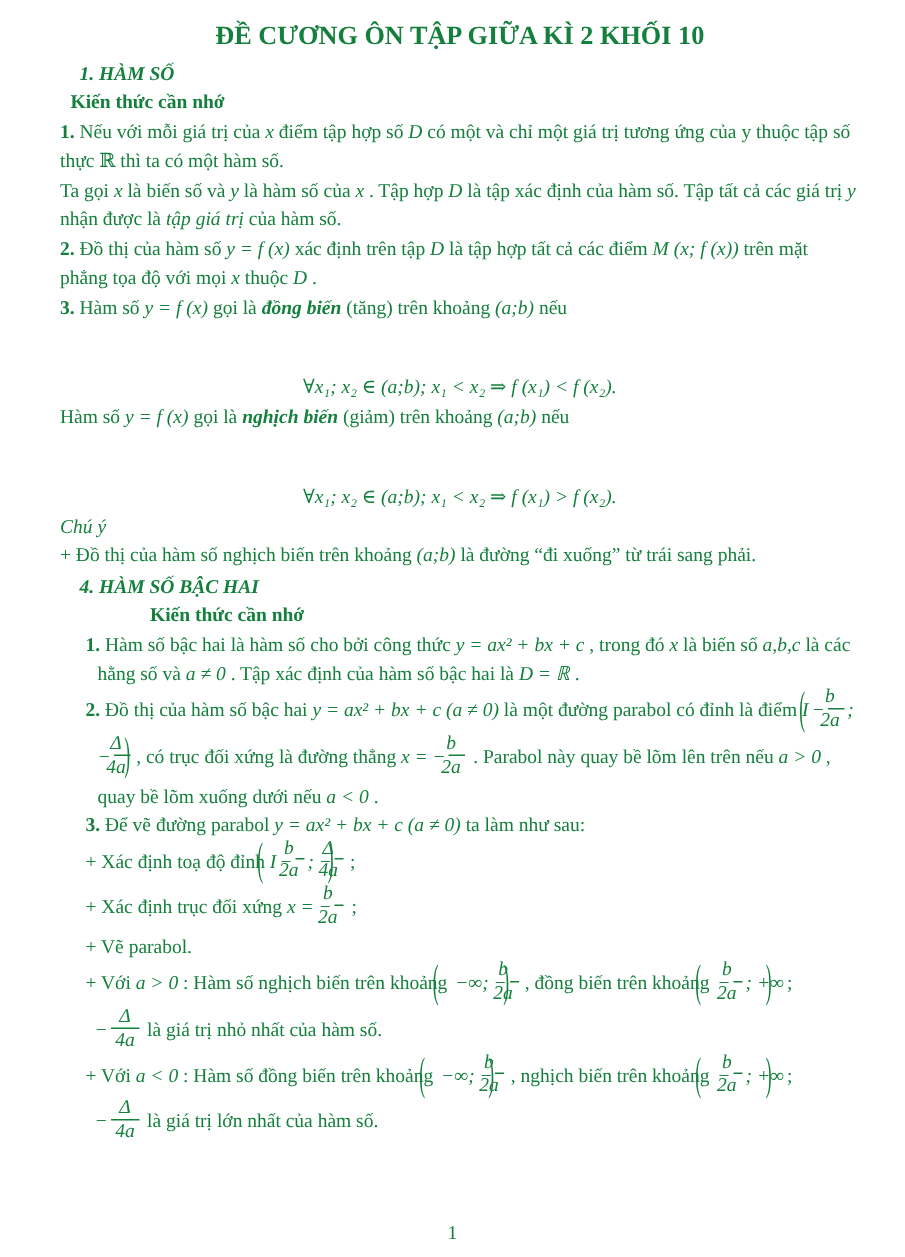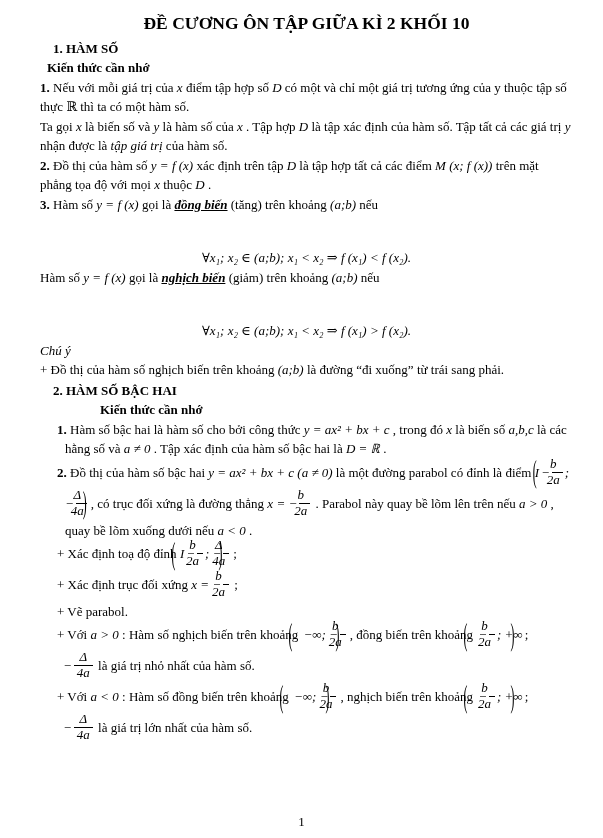--- a/index.html
+++ b/index.html
@@ -3,39 +3,39 @@
 <meta charset="utf-8">
 <style>
   html,body { margin:0; padding:0; background:#ffffff; }
   .page {
     position:relative;
     width:603px; height:838px;
     box-sizing:border-box;
     padding:12px 30px 0 40px;
     overflow:hidden;
     background:#ffffff;
-    color:#000000;
+    color:#15803d;
     font-family:"Liberation Serif","DejaVu Serif",serif;
     font-size:13px;
   }
   .line { line-height:1.5; white-space:normal; }
   .title { text-align:center; font-weight:bold; font-size:17.5px; margin:0 0 4px 0; line-height:1.3; }
-  .h1   { font-weight:bold; margin-left:13px; margin-top:1px; }
+  .h1   { font-weight:bold; margin-left:13px; margin-top:1px;font-style:italic; }
   .sub1 { font-weight:bold; margin-left:7px; }
   .sub2 { font-weight:bold; margin-left:60px; }
   .body { margin-left:0; }
   .center { text-align:center;margin-top:34px; }
   .item2 { margin-left:25px; text-indent:-8px; }
   .plus  { margin-left:32px; text-indent:-15px; }
   .cont  { margin-left:23px; }
   
   .t  { font-style:normal; }
   .b  { font-weight:bold; }
   .i  { font-style:italic; }
-  .bi { font-weight:bold; font-style:italic;text-decoration:underline; }
+  .bi { font-weight:bold; font-style:italic; }
   .m  { font-style:italic; }
   .frac {
     display:inline-block; vertical-align:middle;
     text-align:center; font-style:italic;
     line-height:1.15; margin:0 2px; position:relative; top:-2px;
   }
   .frac .num { display:block; border-bottom:1px solid currentColor; padding:0 3px; }
   .frac .den { display:block; padding:0 3px; }
   .bp {
     display:inline-block; vertical-align:middle;
@@ -58,24 +58,25 @@
       <div class="line sub1"><span class="b">Kiến thức cần nhớ</span></div>
       <div class="line body"><span class="b">1. </span><span class="t">Nếu với mỗi giá trị của </span><span class="m">x</span><span class="t"> điểm tập hợp số </span><span class="m">D</span><span class="t"> có một và chỉ một giá trị tương ứng của y thuộc tập số thực ℝ thì ta có một hàm số.</span></div>
       <div class="line body"><span class="t">Ta gọi </span><span class="m">x</span><span class="t"> là biến số và </span><span class="m">y</span><span class="t"> là hàm số của </span><span class="m">x</span><span class="t"> . Tập hợp </span><span class="m">D</span><span class="t"> là tập xác định của hàm số. Tập tất cả các giá trị </span><span class="m">y</span><span class="t"> nhận được là </span><span class="i">tập giá trị</span><span class="t"> của hàm số.</span></div>
       <div class="line body"><span class="b">2. </span><span class="t">Đồ thị của hàm số </span><span class="m">y = f (x)</span><span class="t"> xác định trên tập </span><span class="m">D</span><span class="t"> là tập hợp tất cả các điểm </span><span class="m">M (x; f (x))</span><span class="t"> trên mặt phẳng tọa độ với mọi </span><span class="m">x</span><span class="t"> thuộc </span><span class="m">D</span><span class="t"> .</span></div>
       <div class="line body"><span class="b">3. </span><span class="t">Hàm số </span><span class="m">y = f (x)</span><span class="t"> gọi là </span><span class="bi">đồng biến</span><span class="t"> (tăng) trên khoảng </span><span class="m">(a;b)</span><span class="t"> nếu</span></div>
       <div class="line center"><span class="m">∀x₁; x₂ ∈ (a;b); x₁ &lt; x₂ ⇒ f (x₁) &lt; f (x₂).</span></div>
       <div class="line body"><span class="t">Hàm số </span><span class="m">y = f (x)</span><span class="t"> gọi là </span><span class="bi">nghịch biến</span><span class="t"> (giảm) trên khoảng </span><span class="m">(a;b)</span><span class="t"> nếu</span></div>
       <div class="line center"><span class="m">∀x₁; x₂ ∈ (a;b); x₁ &lt; x₂ ⇒ f (x₁) &gt; f (x₂).</span></div>
       <div class="line body"><span class="i">Chú ý</span></div>
       <div class="line body"><span class="t">+ Đồ thị của hàm số nghịch biến trên khoảng </span><span class="m">(a;b)</span><span class="t"> là đường “đi xuống” từ trái sang phải.</span></div>
-      <div class="line h1"><span class="b">2.  HÀM SỐ BẬC HAI</span></div>
+      <div class="line h1"><span class="b">4.  HÀM SỐ BẬC HAI</span></div>
       <div class="line sub2"><span class="b">Kiến thức cần nhớ</span></div>
       <div class="line item2"><span class="b">1. </span><span class="t"> Hàm số bậc hai là hàm số cho bởi công thức </span><span class="m">y = ax² + bx + c</span><span class="t"> , trong đó </span><span class="m">x</span><span class="t"> là biến số </span><span class="m">a,b,c</span><span class="t"> là các hằng số và </span><span class="m">a ≠ 0</span><span class="t"> . Tập xác định của hàm số bậc hai là </span><span class="m">D = ℝ</span><span class="t"> .</span></div>
       <div class="line item2"><span class="b">2. </span><span class="t"> Đồ thị của hàm số bậc hai </span><span class="m">y = ax² + bx + c</span><span class="t"> </span><span class="m">(a ≠ 0)</span><span class="t"> là một đường parabol có đỉnh là điểm </span><span class="m">I</span><span class="bp">(</span><span class="m">−</span><span class="frac"><span class="num">b</span><span class="den">2a</span></span><span class="m">; −</span><span class="frac"><span class="num">Δ</span><span class="den">4a</span></span><span class="bp">)</span><span class="t">, có trục đối xứng là đường thẳng </span><span class="m">x = −</span><span class="frac"><span class="num">b</span><span class="den">2a</span></span><span class="t"> . Parabol này quay bề lõm lên trên nếu </span><span class="m">a &gt; 0</span><span class="t"> , quay bề lõm xuống dưới nếu </span><span class="m">a &lt; 0</span><span class="t"> .</span></div>
+      <div class="line item2"><span class="b">3. </span><span class="t"> Để vẽ đường parabol </span><span class="m">y = ax² + bx + c</span><span class="t"> </span><span class="m">(a ≠ 0)</span><span class="t"> ta làm như sau:</span></div>
       <div class="line plus"><span class="t">+ Xác định toạ độ đỉnh </span><span class="m">I</span><span class="bp">(</span><span class="m">−</span><span class="frac"><span class="num">b</span><span class="den">2a</span></span><span class="m">; −</span><span class="frac"><span class="num">Δ</span><span class="den">4a</span></span><span class="bp">)</span><span class="t">;</span></div>
       <div class="line plus"><span class="t">+ Xác định trục đối xứng </span><span class="m">x = −</span><span class="frac"><span class="num">b</span><span class="den">2a</span></span><span class="t"> ;</span></div>
       <div class="line plus"><span class="t">+  Vẽ parabol.</span></div>
       <div class="line plus"><span class="t">+ Với </span><span class="m">a &gt; 0</span><span class="t"> : Hàm số nghịch biến trên khoảng </span><span class="bp">(</span><span class="m">−∞; −</span><span class="frac"><span class="num">b</span><span class="den">2a</span></span><span class="bp">)</span><span class="t">, đồng biến trên khoảng </span><span class="bp">(</span><span class="m">−</span><span class="frac"><span class="num">b</span><span class="den">2a</span></span><span class="m">; +∞</span><span class="bp">)</span><span class="t">;</span></div>
       <div class="line cont"><span class="m">−</span><span class="frac"><span class="num">Δ</span><span class="den">4a</span></span><span class="t"> là giá trị nhỏ nhất của hàm số.</span></div>
       <div class="line plus"><span class="t">+ Với </span><span class="m">a &lt; 0</span><span class="t"> : Hàm số đồng biến trên khoảng </span><span class="bp">(</span><span class="m">−∞; −</span><span class="frac"><span class="num">b</span><span class="den">2a</span></span><span class="bp">)</span><span class="t">, nghịch biến trên khoảng </span><span class="bp">(</span><span class="m">−</span><span class="frac"><span class="num">b</span><span class="den">2a</span></span><span class="m">; +∞</span><span class="bp">)</span><span class="t">;</span></div>
       <div class="line cont"><span class="m">−</span><span class="frac"><span class="num">Δ</span><span class="den">4a</span></span><span class="t"> là giá trị lớn nhất của hàm số.</span></div>
     </div>
   <div class="pagenum">1</div>
 </div>

